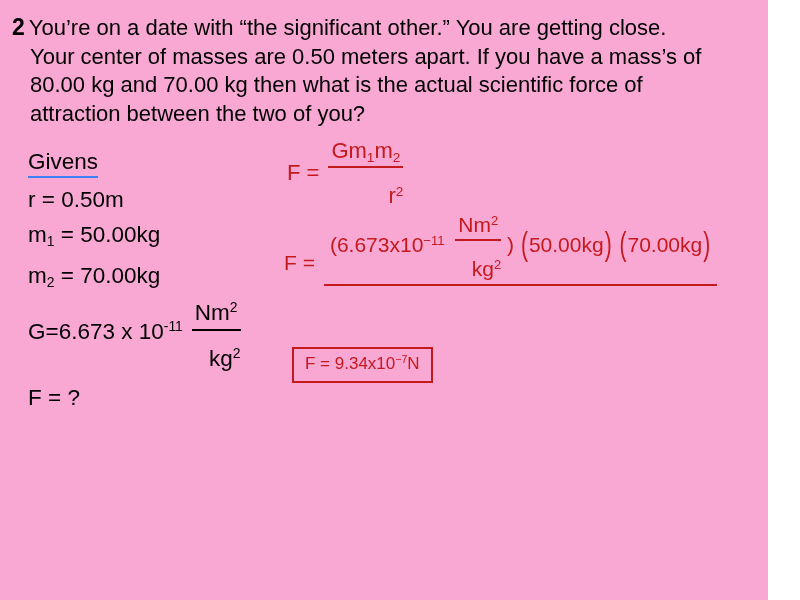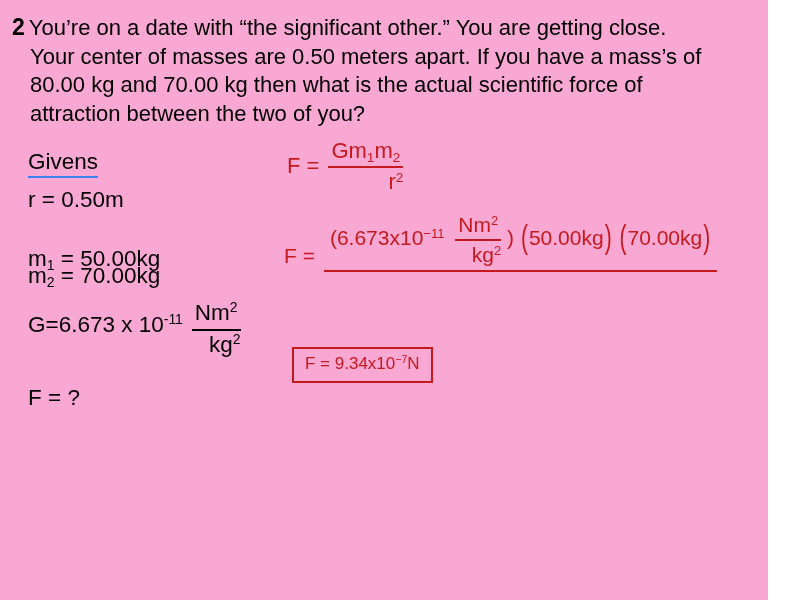--- a/index.html
+++ b/index.html
@@ -27,21 +27,21 @@
   
   .sb { font-size: 0.62em; position: relative; top: 0.3em; }
   .sp { font-size: 0.62em; position: relative; top: -0.55em; }
 
   
   .frac { display: inline-block; text-align: right; vertical-align: middle; }
   .frac .fnum {
     display: block; border-bottom: 2.5px solid currentColor;
     padding: 0 3px 3px; line-height: 1.1; white-space: nowrap;
   }
-  .frac .fden { display: block; padding-top: 2px; line-height: 1.1; white-space: nowrap; }
+  .frac .fden { display: block; padding-top: 16px; line-height: 1.1; white-space: nowrap; }
 
   
   .fx { display: flex; align-items: center; gap: 9px; white-space: nowrap; }
   .raise { position: relative; top: -5px; }
 
   .grow { left: 28px; top: 301px; }
   .red { color: #c4191d; }
   .f1 { left: 287px; top: 139px; font-size: 22px; }
   .f2 { left: 284px; top: 213px; font-size: 21px; }
   .f2 .lhs { position: relative; top: 13px; }
@@ -82,21 +82,21 @@
     <div class="indent">80.00 kg and 70.00 kg then what is the actual scientific force of</div>
     <div class="indent">attraction between the two of you?</div>
   </div>
 
   <div class="abs gtext" style="left:28px; top:148px;">
     <span class="und">Givens</span>
   </div>
 
   <div class="abs gtext" style="left:28px; top:186px;">r = 0.50m</div>
 
-  <div class="abs gtext" style="left:28px; top:221px;margin-top:24px;">
+  <div class="abs gtext" style="left:28px; top:221px;">
     <span>m</span><span class="sb">1</span><span> = 50.00kg</span>
   </div>
 
   <div class="abs gtext" style="left:28px; top:262px;">
     <span>m</span><span class="sb">2</span><span> = 70.00kg</span>
   </div>
 
   <div class="abs gtext fx grow">
     <span class="nowrap raise">
       <span>G=6.673 x 10</span><span class="sp">-11</span>

